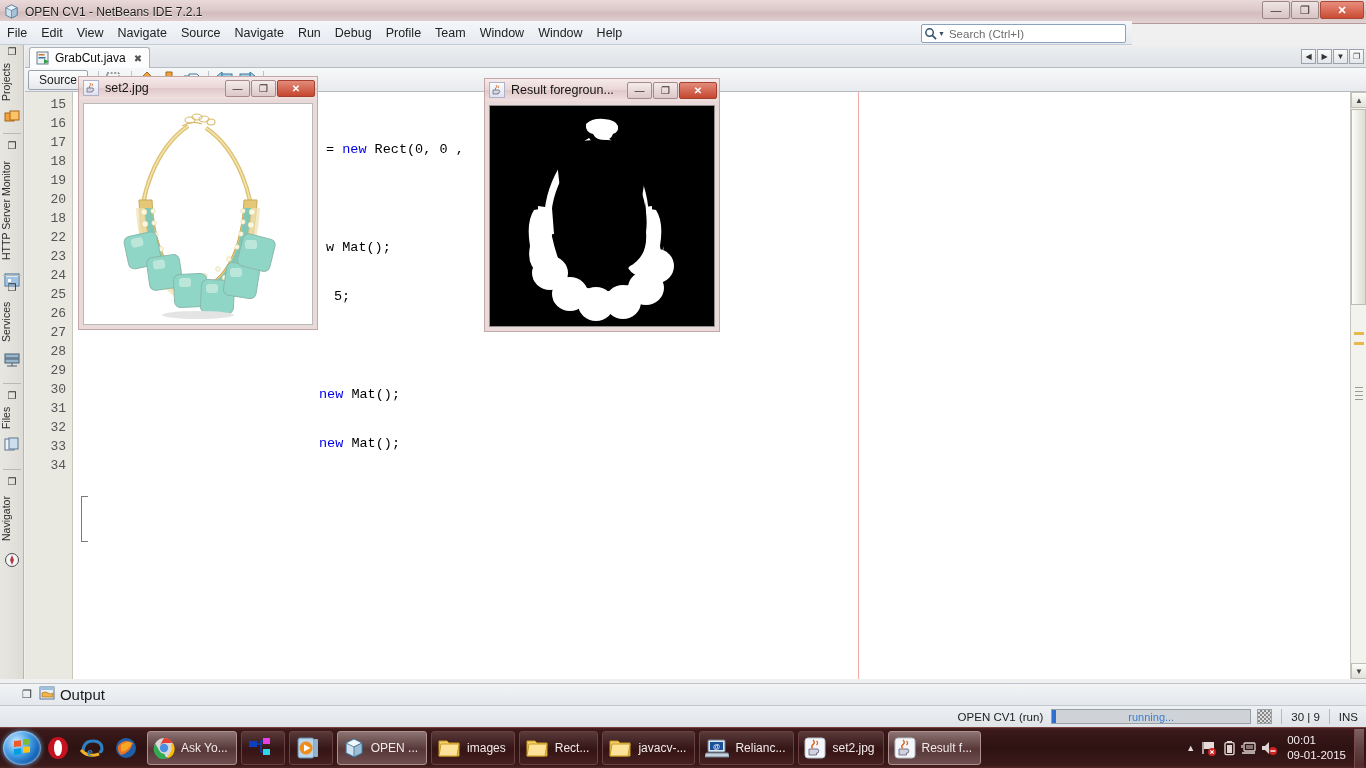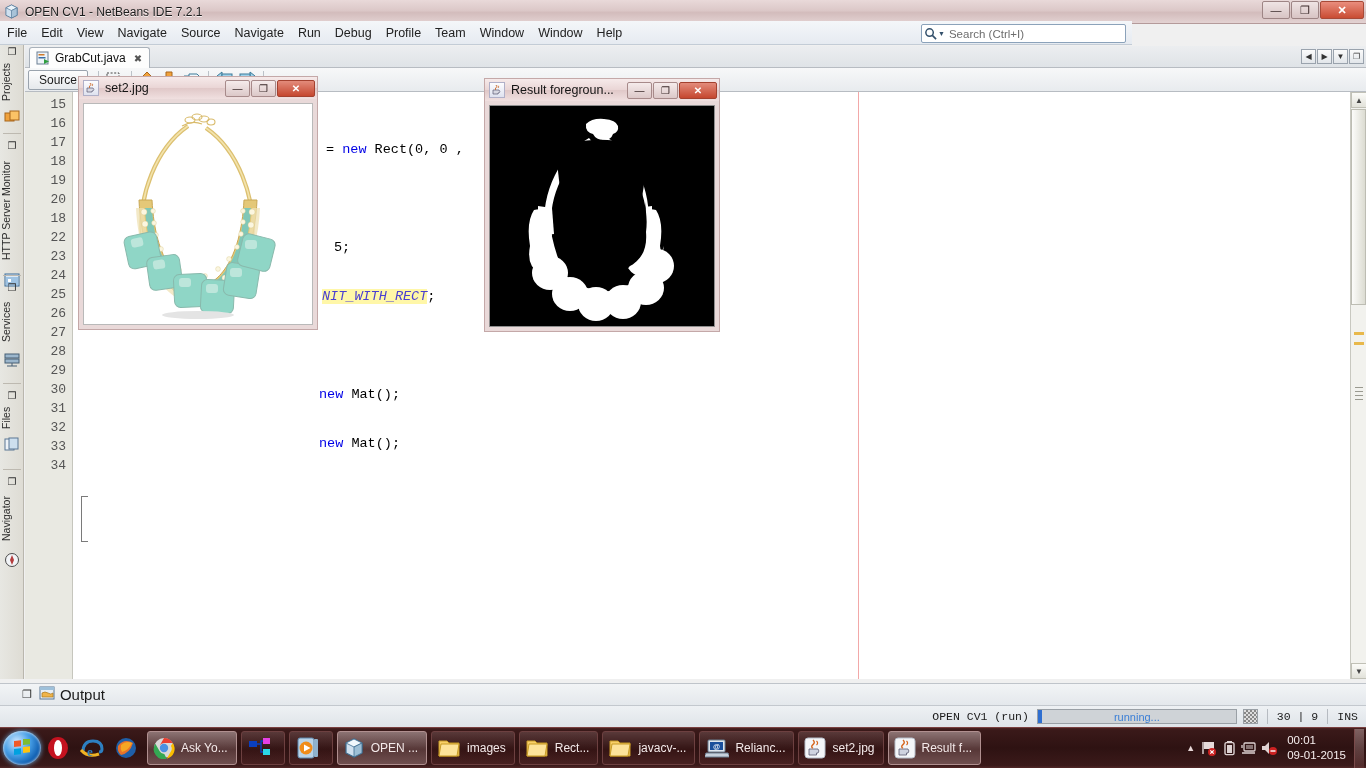--- a/index.html
+++ b/index.html
@@ -175,21 +175,21 @@
   #outputrow .oico { margin-left: 7px; }
   #outputrow .olabel { margin-left: 5px; font-size: 15px; color: #1b1b1b; }
 
   
   #statusbar {
     position: absolute; left: 0; top: 705px; width: 1366px; height: 22px;
     background: linear-gradient(to bottom, #eef1f4, #dfe4e9);
     border-top: 1px solid #c3c8ce;
     display: flex; align-items: center; justify-content: flex-end;
   }
-  #statusbar .stxt { font-size: 11.5px; color: #1b1b1b; font-family: Liberation Mono, monospace; }
+  #statusbar .stxt { font-size: 11.5px; color: #1b1b1b; }
   #progwrap {
     margin-left: 8px; width: 200px; height: 15px;
     border: 1px solid #9aa0a6; background: #cfd3d7;
     display: flex; align-items: center; justify-content: center; position: relative;
   }
   #progwrap .lead { position: absolute; left: 0; top: 0; width: 4px; height: 13px; background: #2f6fd0; }
   #progwrap .ptext { font-size: 11px; color: #3b7fd6; }
   #stopbtn {
     margin-left: 6px; width: 15px; height: 15px; border: 1px solid #9aa0a6;
     background: repeating-conic-gradient(#888 0 25%, #ddd 0 50%) 0 0/4px 4px;
@@ -453,22 +453,22 @@
       <div>31</div>
       <div>32</div>
       <div>33</div>
       <div>34</div>
     </div>
 
     <div id="codearea">
       
       <div class="ln"><span style="display:inline-block;width:252px"></span>= <span class="kw">new</span> Rect(0, 0 ,</div>
       <div class="ln"></div>
+      <div class="ln"><span style="display:inline-block;width:252px"></span>w Mat();</div>
       <div class="ln"><span style="display:inline-block;width:260px"></span>5;</div>
-      <div class="ln"><span style="display:inline-block;width:248px"></span><span class="mark fld">NIT_WITH_RECT</span>;</div>
       <div class="ln"></div>
       <div class="ln"><span style="display:inline-block;width:245px"></span><span class="kw">new</span> Mat();</div>
       <div class="ln"><span style="display:inline-block;width:245px"></span><span class="kw">new</span> Mat();</div>
       <div class="ln"></div>
       <div class="ln"></div>
       <div class="ln"></div>
       
       
       
       

